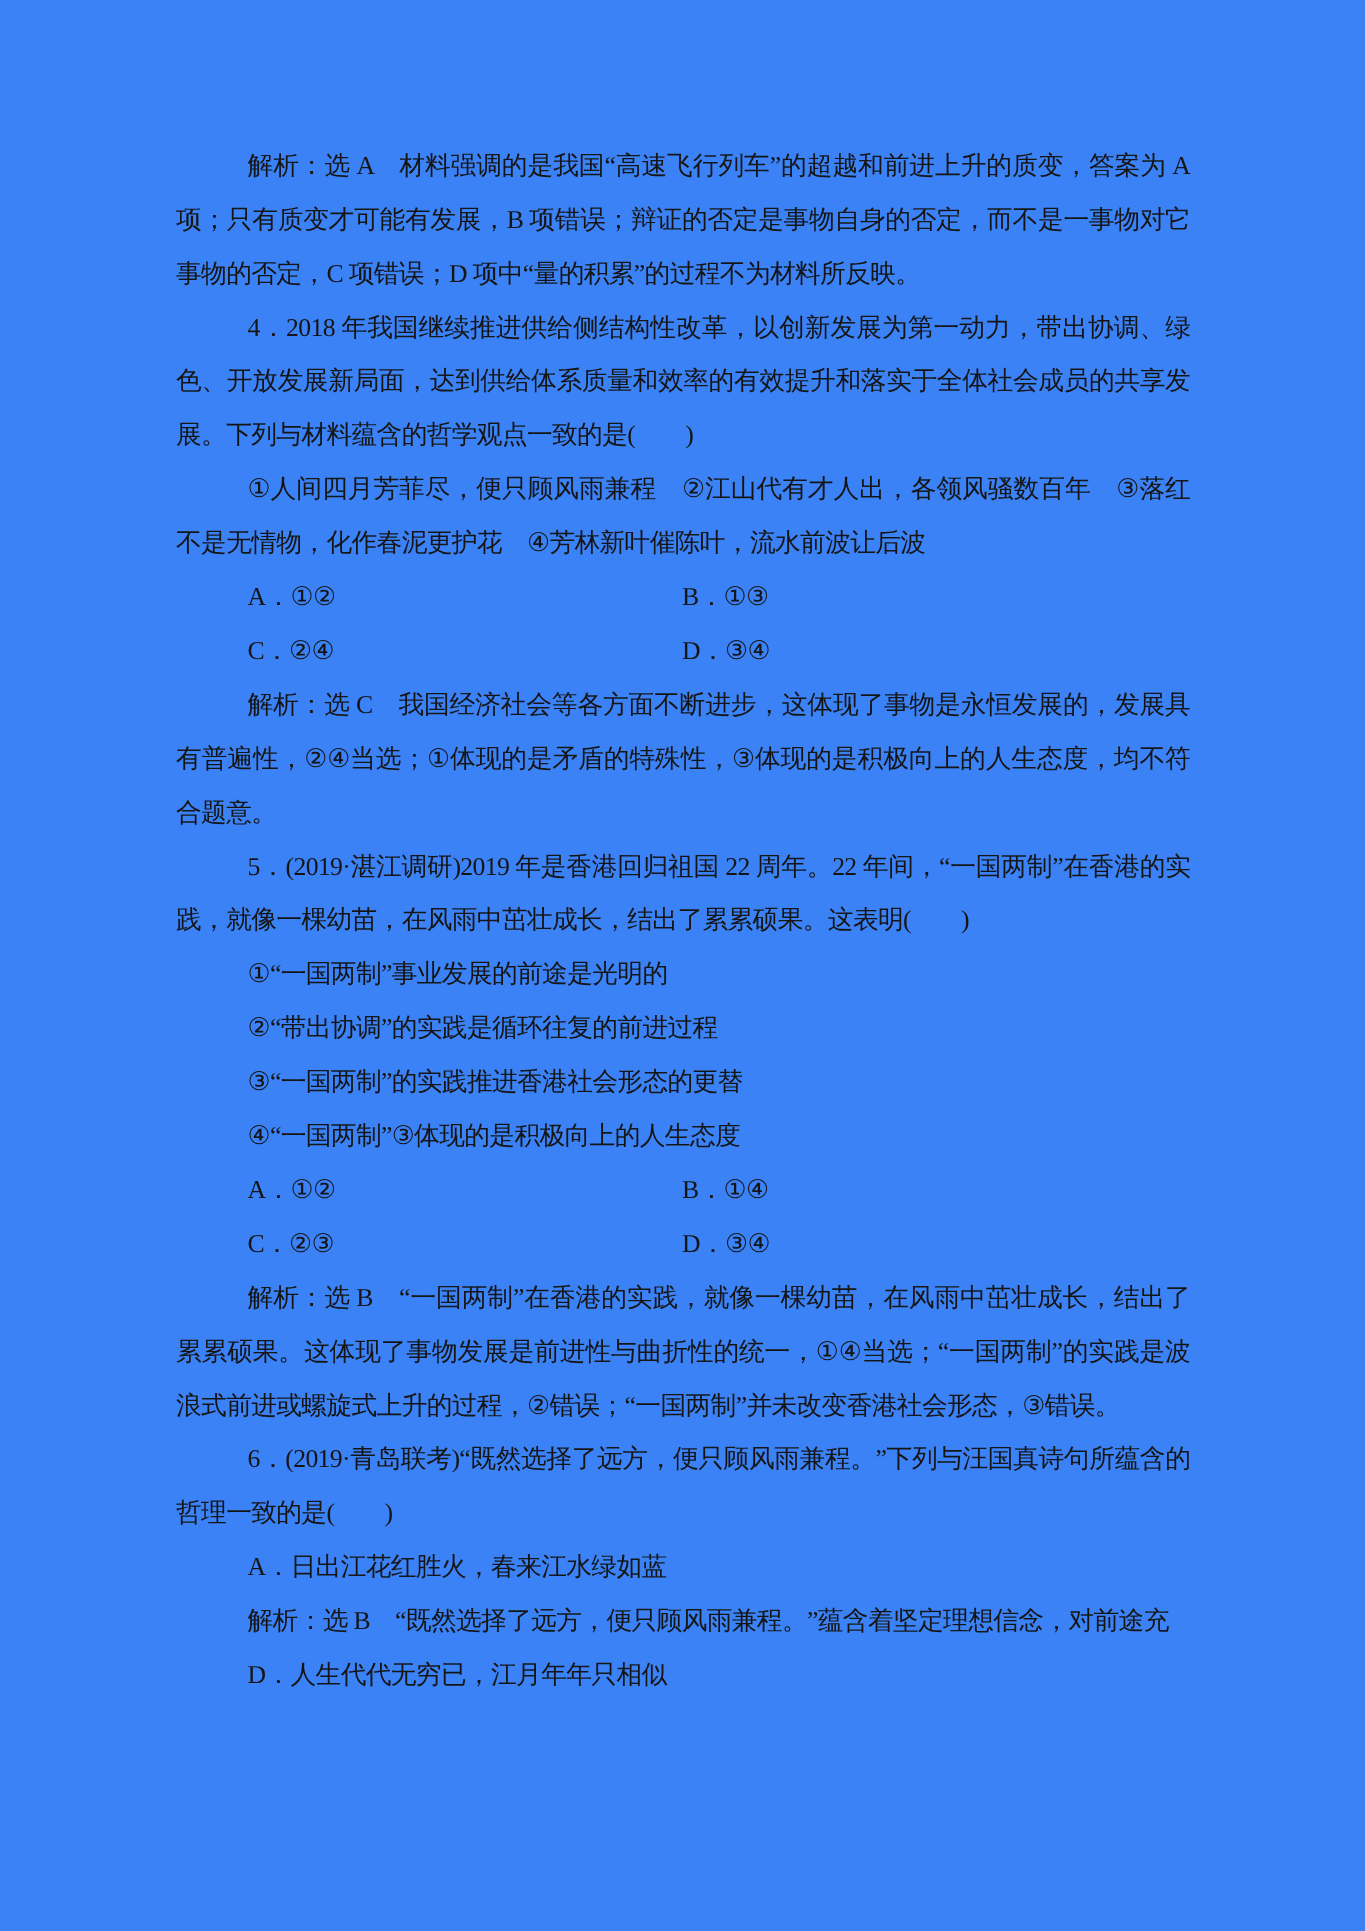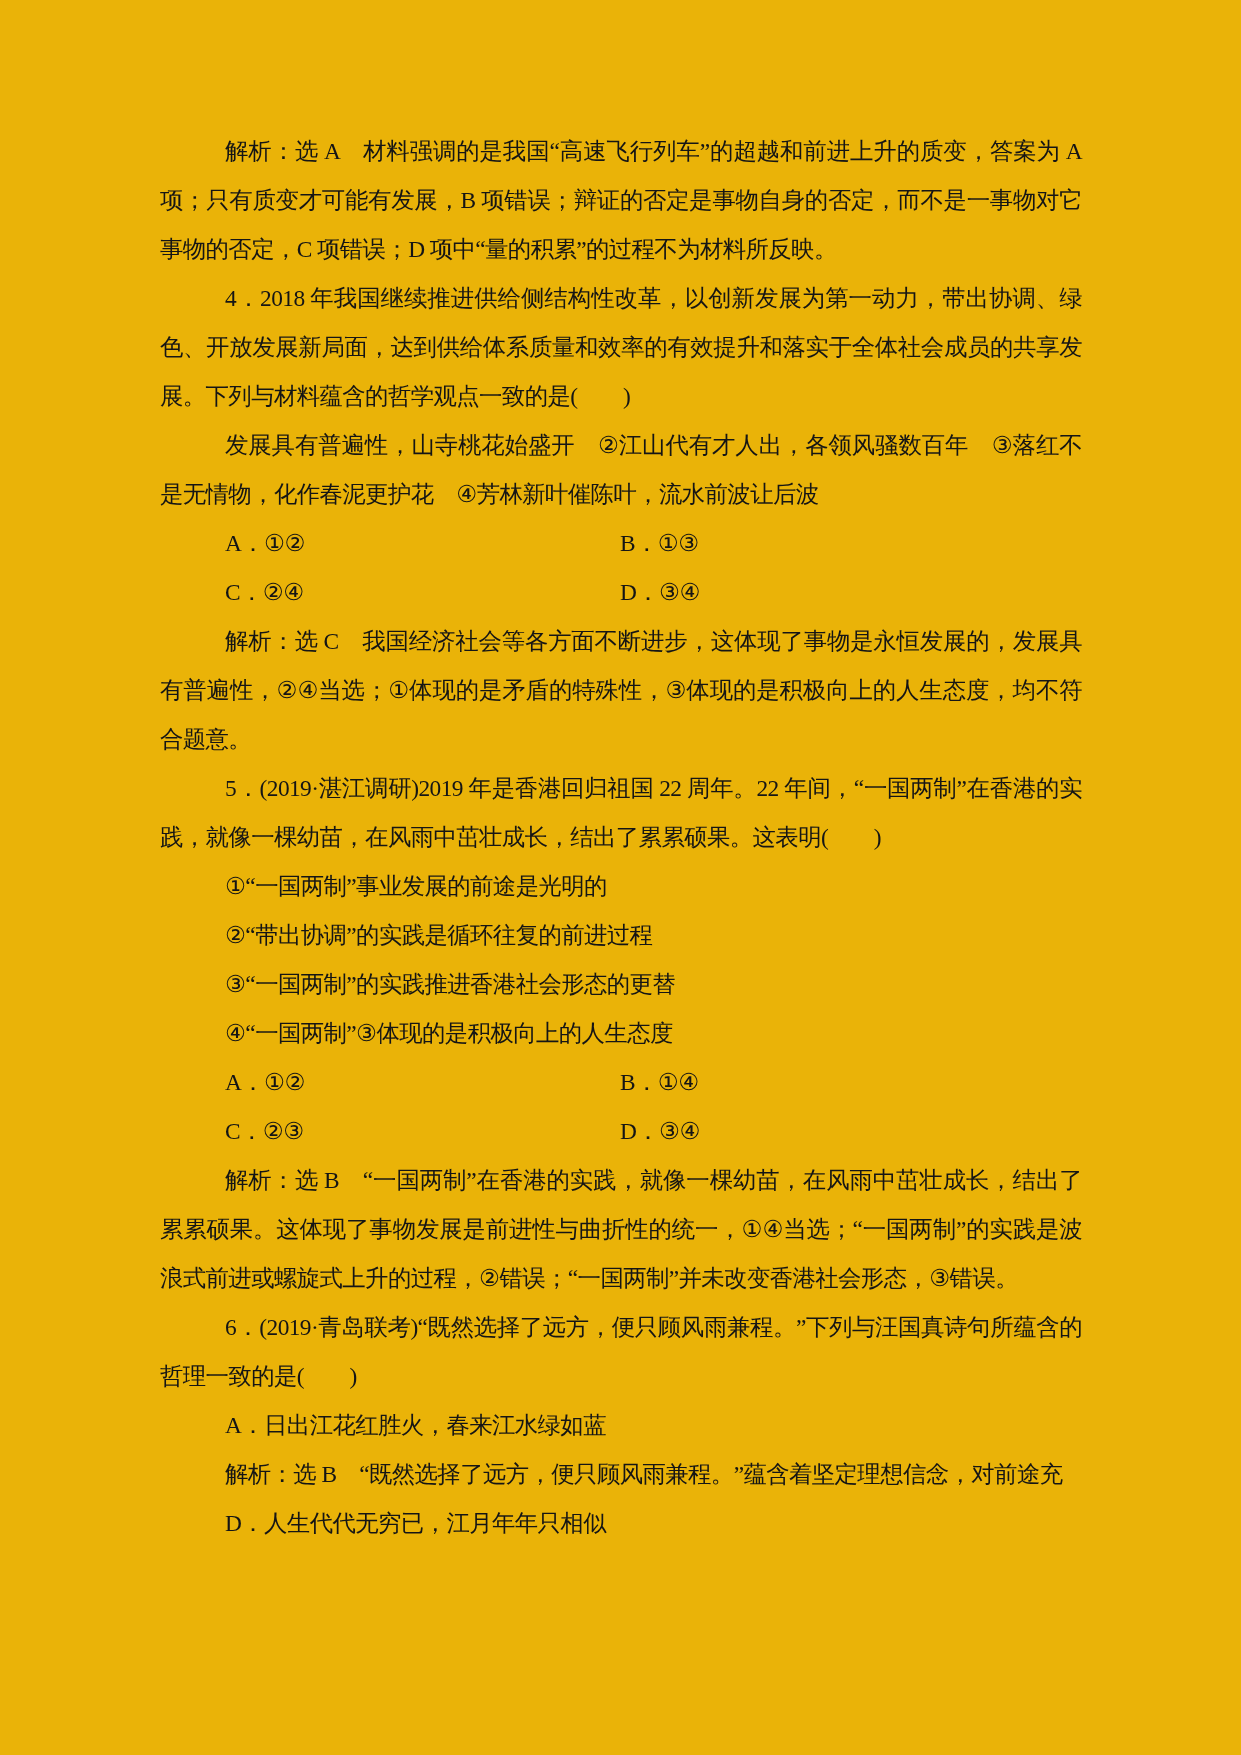--- a/index.html
+++ b/index.html
@@ -5,21 +5,21 @@
   html, body {
     margin: 0;
     padding: 0;
     background: #e8e8e8;
   }
   .page {
     position: relative;
     width: 1241px;
     height: 1755px;
     margin: 0 auto;
-    background: #eab308;
+    background: #3b82f6;
     box-sizing: border-box;
     padding: 127px 159px 0 160px;
     font-family: "Liberation Serif", "DejaVu Serif", "DejaVu Sans", serif;
     font-size: 23.4px;
     letter-spacing: -0.6px;
     line-height: 49px;
     color: #151515;
     overflow: hidden;
   }
   .para {
@@ -44,21 +44,21 @@
 </style>
 </head>
 <body>
 
 <div class="page">
 
   <p class="para">解析：选 A　材料强调的是我国“高速飞行列车”的超越和前进上升的质变，答案为 A 项；只有质变才可能有发展，B 项错误；辩证的否定是事物自身的否定，而不是一事物对它事物的否定，C 项错误；D 项中“量的积累”的过程不为材料所反映。</p>
 
   <p class="para">4．2018 年我国继续推进供给侧结构性改革，以创新发展为第一动力，带出协调、绿色、开放发展新局面，达到供给体系质量和效率的有效提升和落实于全体社会成员的共享发展。下列与材料蕴含的哲学观点一致的是(　　)</p>
 
-  <p class="para">发展具有普遍性，山寺桃花始盛开　②江山代有才人出，各领风骚数百年　③落红不是无情物，化作春泥更护花　④芳林新叶催陈叶，流水前波让后波</p>
+  <p class="para">①人间四月芳菲尽，便只顾风雨兼程　②江山代有才人出，各领风骚数百年　③落红不是无情物，化作春泥更护花　④芳林新叶催陈叶，流水前波让后波</p>
 
   <p class="option-row">
     <span class="opt-left">A．①②</span>
     <span class="opt-right">B．①③</span>
   </p>
 
   <p class="option-row">
     <span class="opt-left">C．②④</span>
     <span class="opt-right">D．③④</span>
   </p>

